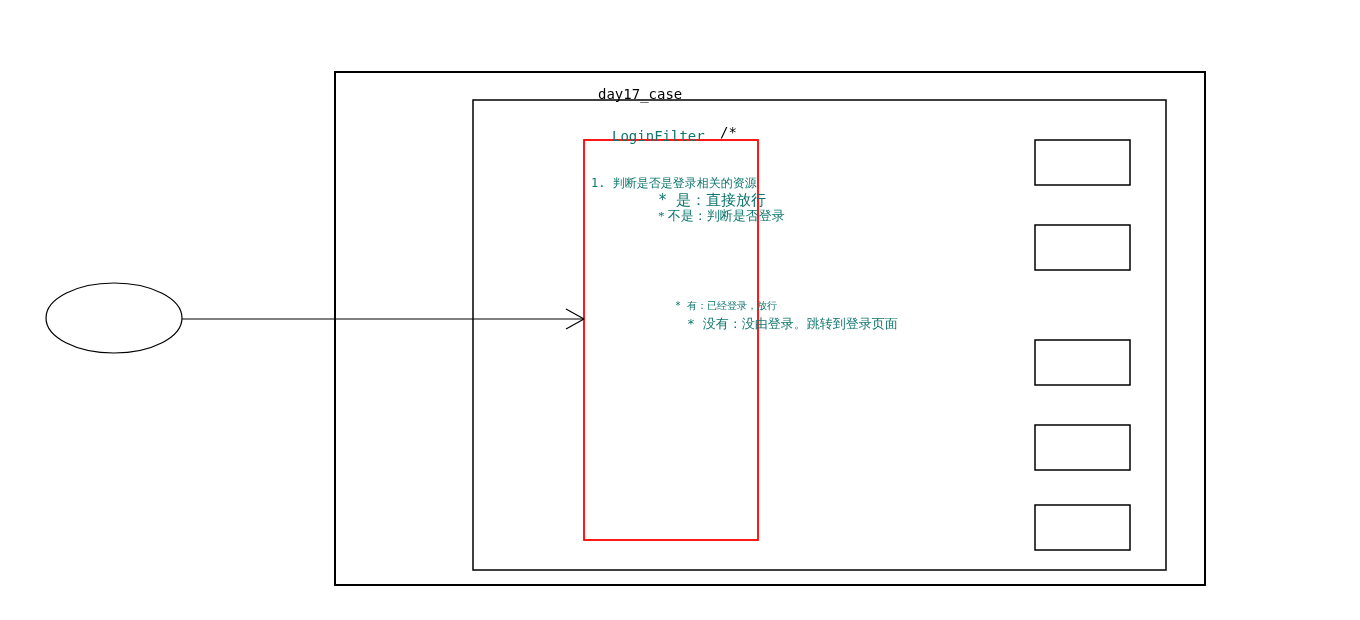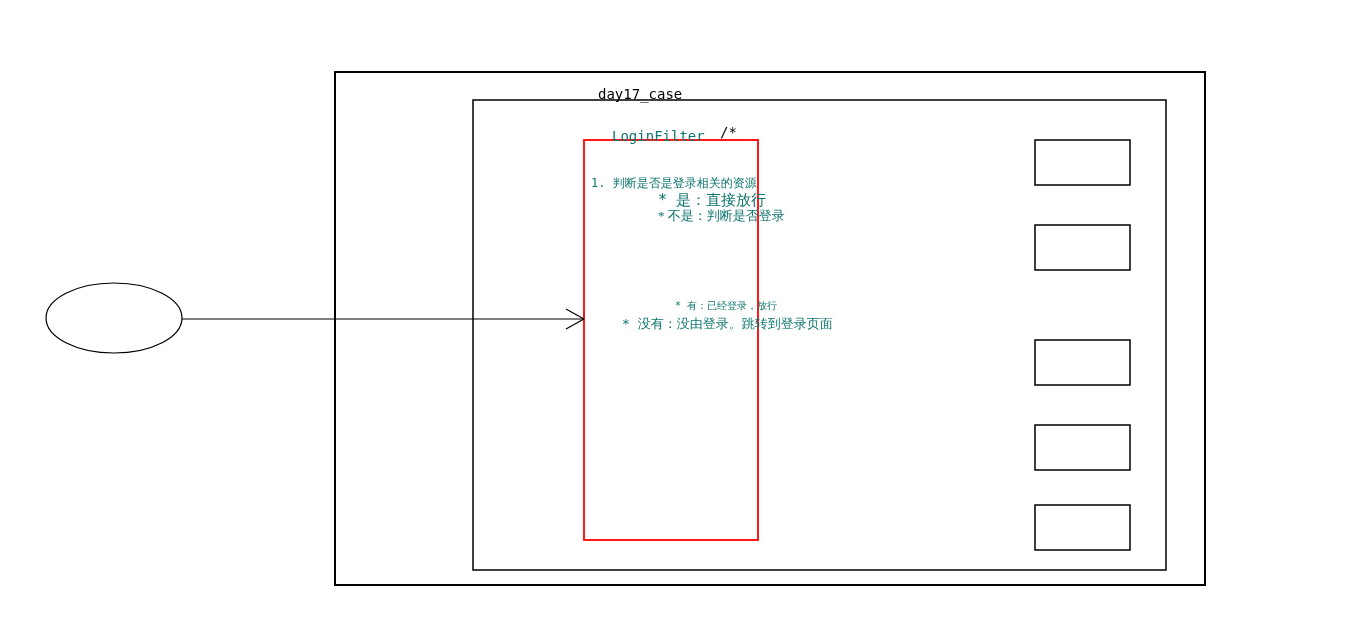--- a/index.html
+++ b/index.html
@@ -72,15 +72,15 @@
 
   <div class="text-label red-text" style="left:612px; top:128px; font-size:14px;">LoginFilter</div>
 
   <div class="text-label black-text" style="left:720px; top:124px; font-size:14px;">/*</div>
 
   <div class="text-label red-text" style="left:591px; top:175px; font-size:12px;">1. 判断是否是登录相关的资源</div>
   <div class="text-label red-text" style="left:658px; top:191px; font-size:15px;">* 是：直接放行</div>
   <div class="text-label red-text" style="left:658px; top:207px; font-size:13px;font-family:Liberation Serif, serif;">* 不是：判断是否登录</div>
 
   <div class="text-label red-text" style="left:658px; top:299px; font-size:10px;margin-left:17px;">* 有：已经登录，放行</div>
-  <div class="text-label red-text" style="left:622px; top:315px; font-size:13px;">* 没有：没由登录。跳转到登录页面</div>
+  <div class="text-label red-text" style="left:687px; top:315px; font-size:13px;">* 没有：没由登录。跳转到登录页面</div>
 
 </div>
 
 </body></html>

